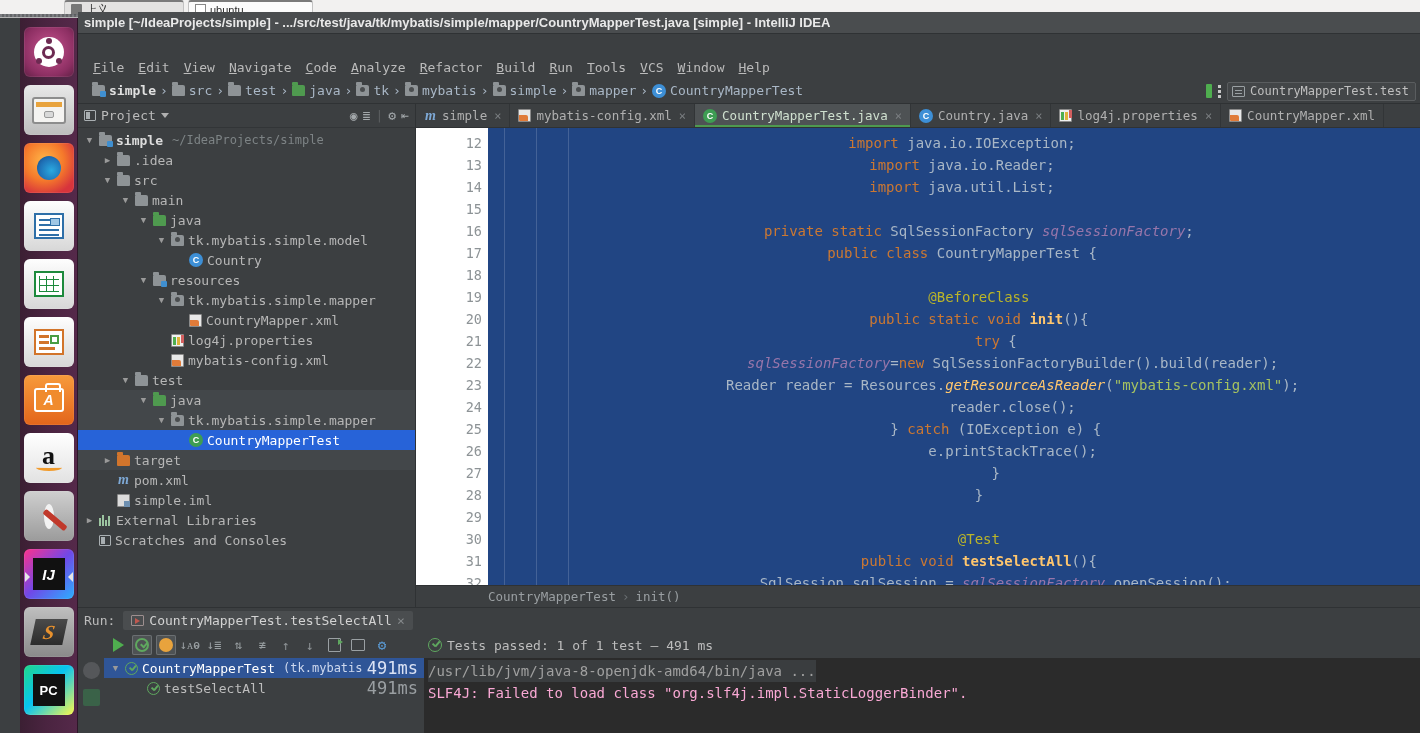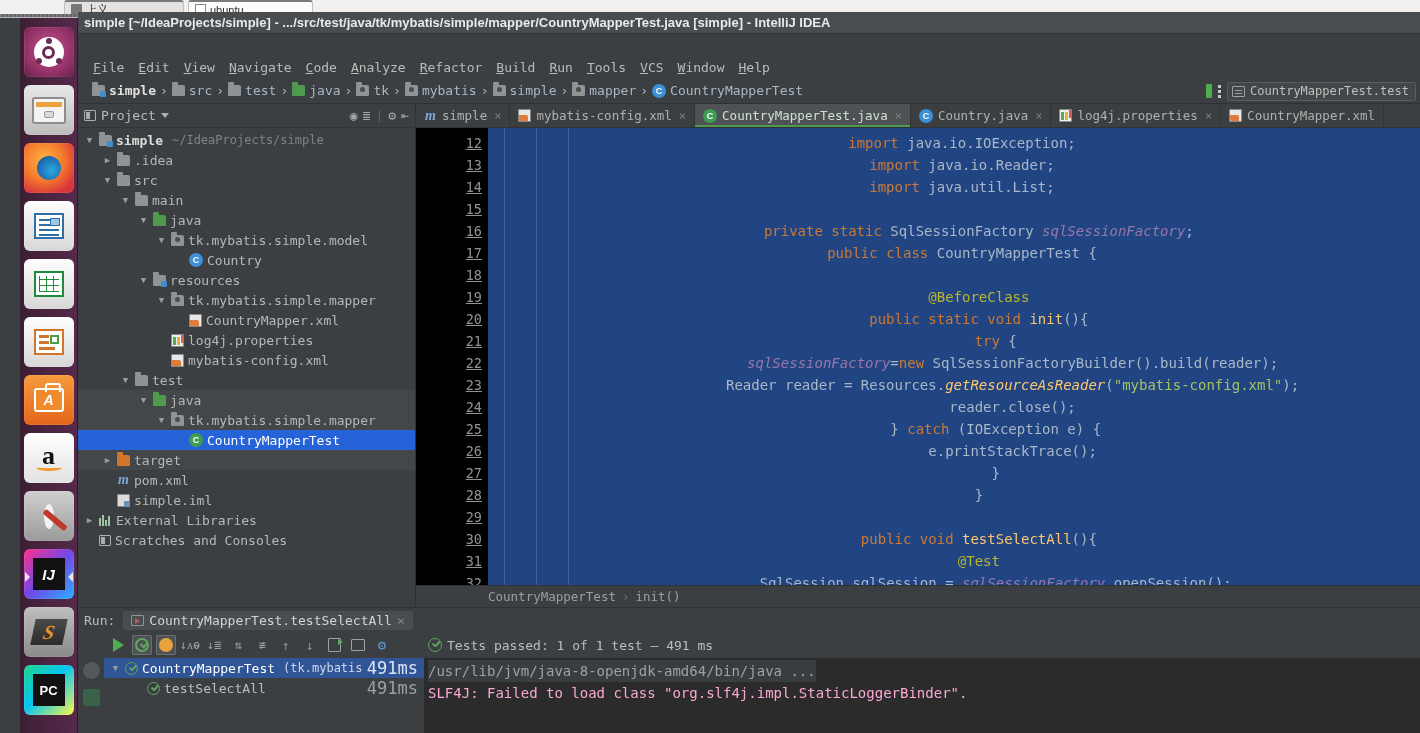--- a/index.html
+++ b/index.html
@@ -232,42 +232,42 @@
   .tab {
     display:flex;align-items:center;gap:5px;padding:0 8px;
     color:#b0b0b0;font-size:12.5px;white-space:nowrap;
     border-right:1px solid #323537;
   }
   .tab.active { background:#4e5254; color:#cfe0cf; box-shadow: inset 0 -2px 0 #4f9a4f; }
   .tab .x { color:#7b7f82; font-size:12px; margin-left:2px;}
 
   .code-wrap { flex:1; position:relative; display:flex; min-height:0; background:#2b2b2b; overflow:hidden;}
   .gutter {
-    width: 72px; background:#000000; color:#8d9396; font-size:13.5px;
-    text-align:right; padding-top:4px; position:relative; flex:none;text-decoration:underline;
+    width: 72px; background:#ffffff; color:#8d9396; font-size:13.5px;
+    text-align:right; padding-top:4px; position:relative; flex:none;
   }
   .gln { height:22px; line-height:22px; padding-right:6px; position:relative;}
   .gln .marker { position:absolute; right:-26px; top:3px; }
   .run-marker { width:15px;height:15px;display:inline-block;position:relative;}
   .run-marker::before{content:"";position:absolute;left:0;top:0;width:13px;height:13px;border:1.5px solid #4f9a4f;border-radius:50%;}
   .run-marker::after{content:"";position:absolute;left:9px;top:4px;border-left:6px solid #4f9a4f;border-top:4px solid transparent;border-bottom:4px solid transparent;}
   .fold { position:absolute; right:-24px; top:7px; width:9px;height:9px;border:1px solid #8d9396;border-radius:1px;}
   .fold::after{content:"";position:absolute;left:1px;top:3px;width:5px;height:1px;background:#8d9396;}
 
   .code {
     flex:1; padding-top:4px; position:relative;
     background:#214583; 
     overflow:hidden;
   }
   .code .line { height:22px; line-height:22px; white-space:pre; font-size:14px; padding-left:16px;text-align:center; }
   .indent-guide { position:absolute; top:0; bottom:0; width:1px; background:rgba(255,255,255,.16); }
 
   .kw { color:#cc7832; }
   .fld { color:#9876aa; font-style:italic; }
-  .mth { color:#ffc66d; }
+  .mth { color:#ffc66d;font-weight:bold; }
   .mthi { color:#ffc66d; font-style:italic; }
   .str { color:#a5c261; }
   .ann { color:#bbb529; }
   .plain { color:#a9b7c6; }
 
   .breadcrumb-bar {
     height: 22px; background:#3c3f41; color:#9a9fa2; font-size:12.5px;
     display:flex; align-items:center; padding-left:72px; gap:6px;
     border-top:1px solid #2f3234;
   }
@@ -689,22 +689,22 @@
               <div class="line"><span class="plain">    </span><span class="kw">public static void </span><span class="mth">init</span><span class="plain">(){</span></div>
               <div class="line"><span class="plain">        </span><span class="kw">try </span><span class="plain">{</span></div>
               <div class="line"><span class="plain">            </span><span class="fld">sqlSessionFactory</span><span class="plain">=</span><span class="kw">new </span><span class="plain">SqlSessionFactoryBuilder().build(reader);</span></div>
               <div class="line"><span class="plain">            Reader reader = Resources.</span><span class="mthi">getResourceAsReader</span><span class="plain">(</span><span class="str">"mybatis-config.xml"</span><span class="plain">);</span></div>
               <div class="line"><span class="plain">            reader.close();</span></div>
               <div class="line"><span class="plain">        } </span><span class="kw">catch </span><span class="plain">(IOException e) {</span></div>
               <div class="line"><span class="plain">            e.printStackTrace();</span></div>
               <div class="line"><span class="plain">        }</span></div>
               <div class="line"><span class="plain">    }</span></div>
               <div class="line">&nbsp;</div>
+              <div class="line"><span class="plain">    </span><span class="ann">@Test</span></div>
               <div class="line"><span class="plain">    </span><span class="kw">public void </span><span class="mth">testSelectAll</span><span class="plain">(){</span></div>
-              <div class="line"><span class="plain">    </span><span class="ann">@Test</span></div>
               <div class="line"><span class="plain">        SqlSession sqlSession = </span><span class="fld">sqlSessionFactory</span><span class="plain">.openSession();</span></div>
               <div class="line"><span class="plain">        </span><span class="kw">try </span><span class="plain">{</span></div>
             </div>
         </div>
 
         <div class="breadcrumb-bar" id="bc">
             <span>CountryMapperTest</span>
             <span style="color: rgb(107, 112, 115);">›</span>
             <span>init()</span>
           </div>

